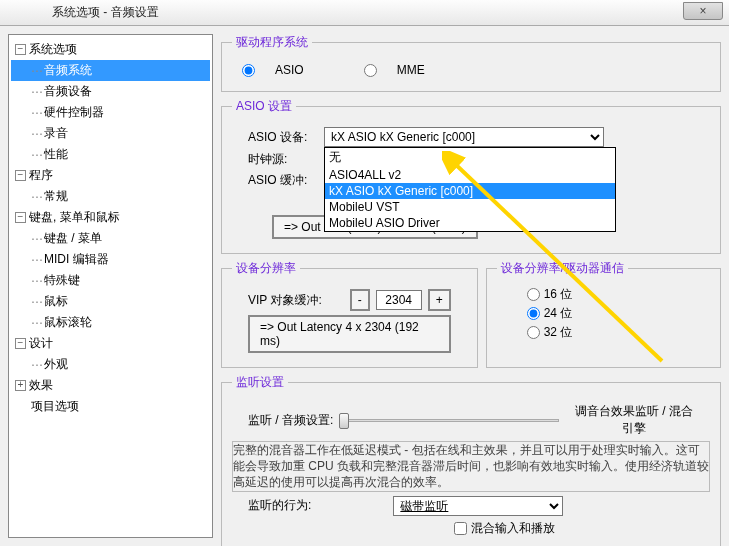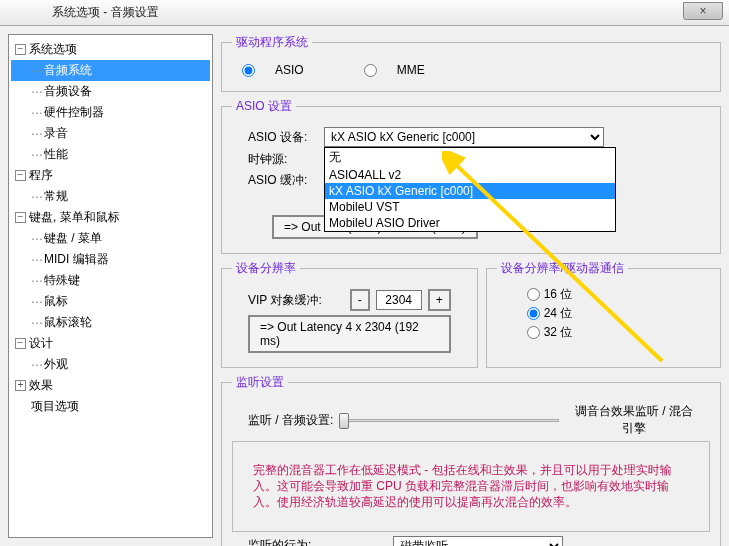--- a/index.html
+++ b/index.html
@@ -42,21 +42,21 @@
 .two-col { display: flex; gap: 8px; }
 .two-col > fieldset:first-child { flex: 1.1; }
 .two-col > fieldset:last-child { flex: 1; }
 
 .bitrow { display: flex; align-items: center; gap: 4px; margin-left: 30px; padding: 1px 0; }
 
 .slider { width: 220px; height: 20px; position: relative; }
 .slider-track { position: absolute; top: 9px; left: 0; right: 0; height: 3px; background: #ddd; border: 1px solid #aaa; }
 .slider-thumb { position: absolute; top: 3px; left: 0; width: 10px; height: 16px; background: linear-gradient(#fafafa,#ccc); border: 1px solid #777; border-radius: 2px; }
 
-.desc-box { border: 1px solid #bbb; padding: 20px; line-height: 1.35; color: #be185d; margin: 4px 0; }
+.desc-box { border: 1px solid #bbb; padding: 0; line-height: 1.35; color: #404040; margin: 4px 0; }
 
 .arrow-annot { position: absolute; pointer-events: none; z-index: 50; }
 
 input[type=radio], input[type=checkbox] { margin: 0; }
 </style>
 </head>
 <body>
 
 <div class="titlebar">
   <span class="title">系统选项 - 音频设置</span>

